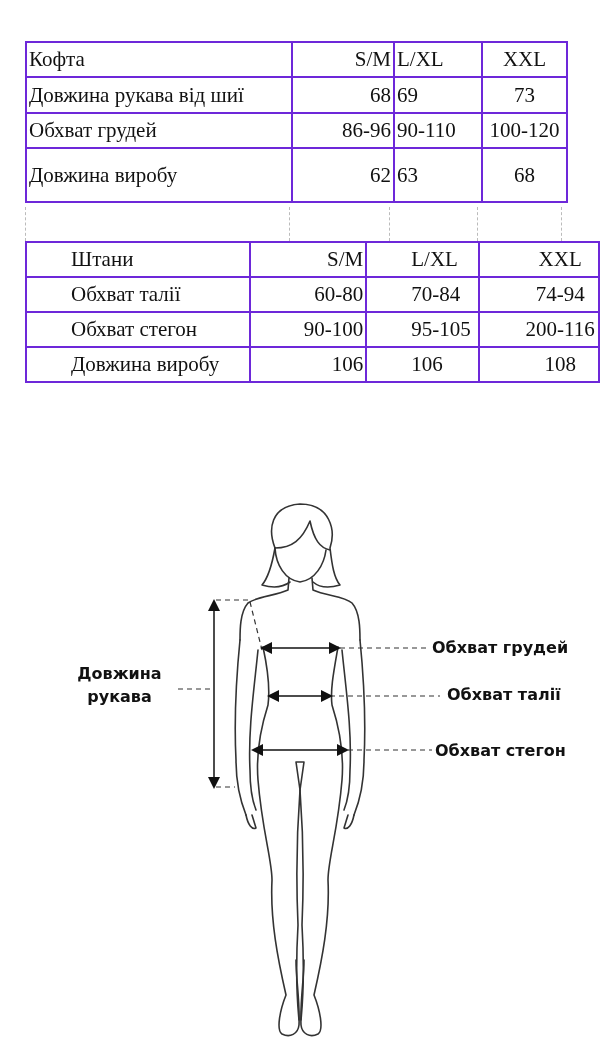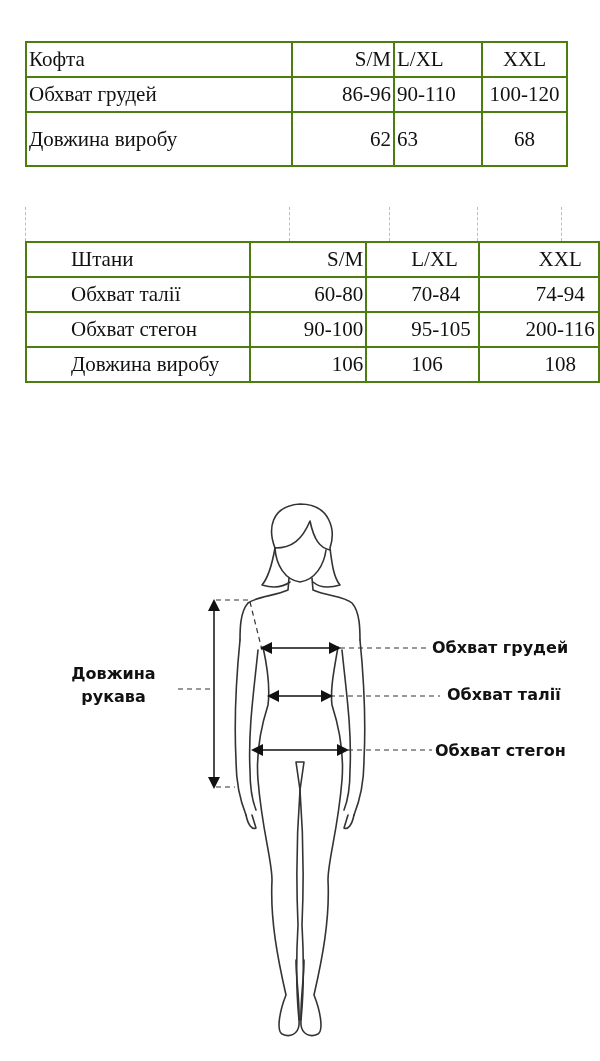--- a/index.html
+++ b/index.html
@@ -1,48 +1,54 @@
 <!DOCTYPE html>
 <html><head>
 <meta charset="utf-8">
 <style>
   html, body { margin:0; padding:0; background:#ffffff; }
   body { width:600px; height:1061px; position:relative; overflow:hidden; font-family:"Liberation Serif", serif; color:#111; }
   table.size { position:absolute; left:25px; border-collapse:collapse; font-family:"Liberation Serif", serif; font-size:21px; }
-  table.size td { border:2px solid #4d7c0f; padding:0 2px; line-height:1; white-space:nowrap; }
+  table.size td { border:2px solid #6d28d9; padding:0 2px; line-height:1; white-space:nowrap; }
   table.size td.lbl { width:260px; text-align:left; }
   table.size td.c1 { width:96px; text-align:right; }
   table.size td.c2 { width:82px; text-align:left; }
   table.size td.c3 { width:79px; text-align:center; }
   #tbl-top { top:41px; }
   #tbl-top tr.r0 td { height:33px; }
   #tbl-top tr.r1 td { height:34px; }
   #tbl-top tr.r2 td { height:33px; }
   #tbl-top tr.r3 td { height:52px; }
   #tbl-bot { top:241px; }
   #tbl-bot tr td { height:33px;padding-left:44px; }
   .spacer { position:absolute; left:25px; top:207px; width:537px; height:34px; }
   .spacer span { position:absolute; top:0; height:34px; border-left:1px dashed #bbb; }
   .figure { position:absolute; left:0; top:480px; width:600px; height:581px; }
   .fig-label { position:absolute; font-family:"DejaVu Sans", sans-serif; font-weight:bold; font-size:16px; color:#111; white-space:nowrap; }
-  #lbl-sleeve { left:56px; top:182px; text-align:center; line-height:23px; width:115px; }
+  #lbl-sleeve { left:62px; top:182px; text-align:center; line-height:23px; width:115px; }
   #lbl-chest { left:432px; top:158px; }
   #lbl-waist { left:447px; top:205px; }
   #lbl-hips { left:435px; top:261px; }
 </style>
 </head>
 <body>
 
 <table class="size" id="tbl-top">
   <tbody>
       <tr class="r0">
     <td class="lbl">Кофта</td>
     <td class="c1">S/M</td>
     <td class="c2">L/XL</td>
     <td class="c3">XXL</td>
+  </tr>
+  <tr class="r1">
+    <td class="lbl">Довжина рукава від шиї</td>
+    <td class="c1">68</td>
+    <td class="c2">69</td>
+    <td class="c3">73</td>
   </tr>
   <tr class="r2">
     <td class="lbl">Обхват грудей</td>
     <td class="c1">86-96</td>
     <td class="c2">90-110</td>
     <td class="c3">100-120</td>
   </tr>
   <tr class="r3">
     <td class="lbl">Довжина виробу</td>
     <td class="c1">62</td>

